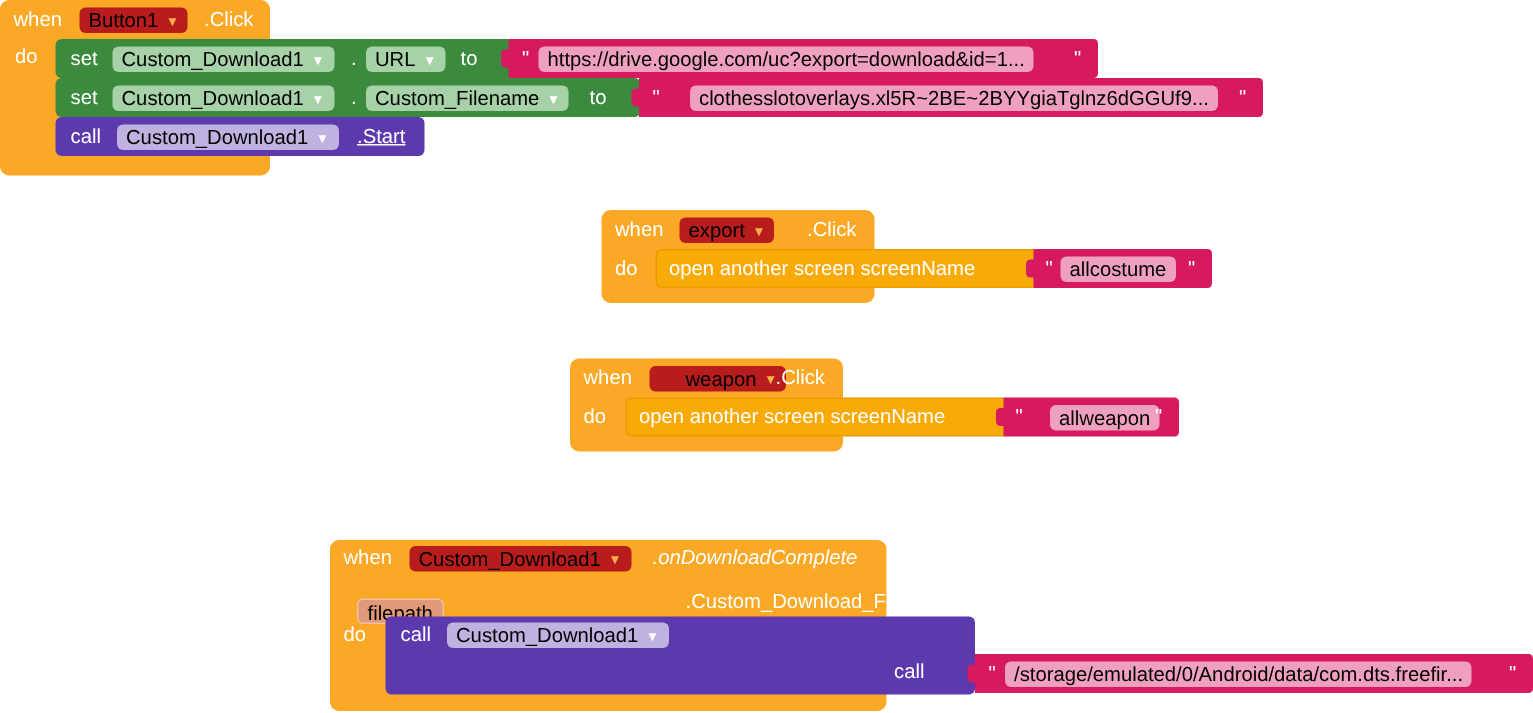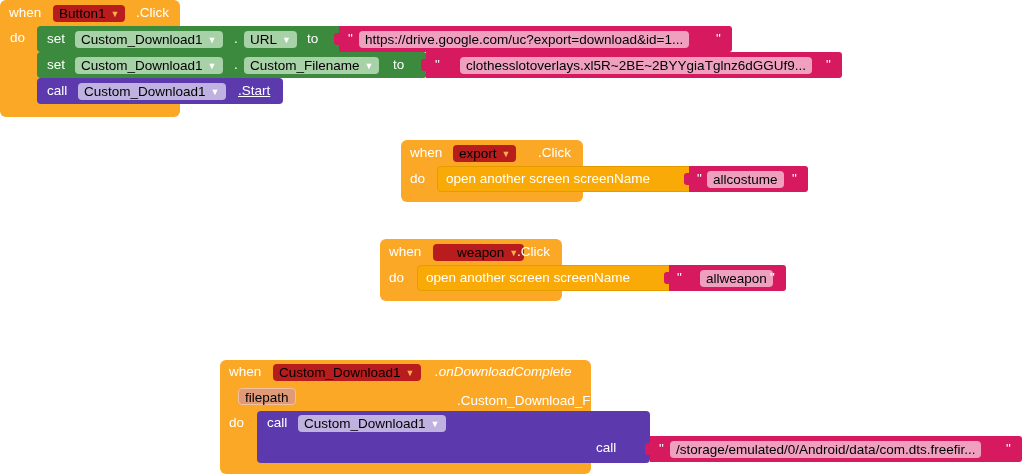--- a/index.html
+++ b/index.html
@@ -114,21 +114,21 @@
 <span class="quote" style="left:677px; top:269px;">"</span>
 <span class="field pink" style="left:688px; top:270px;margin-left:12px;">allweapon</span>
 <span class="quote" style="left:770px; top:269px;">"</span>
 
 <div class="abs ev" style="left:220px; top:360px; width:371px; height:114px;"></div>
 <span class="lbl" style="left:229px; top:363px;">when</span>
 <span class="field orange" style="left:273px; top:364px;">
   <span>Custom_Download1</span><span class="dd">▼</span>
 </span>
 <span class="lbl" style="left:435px; top:363px;font-style:italic;">.onDownloadComplete</span>
-<span class="field filepath" style="left:238px; top:388px;">filepath</span>
+<span class="field filepath" style="left:238px; top:399px;">filepath</span>
 <span class="lbl" style="left:229px; top:414px;">do</span>
 <div class="abs purple-blk" style="left:257px; top:411px; width:393px; height:52px;"></div>
 <span class="lbl" style="left:267px; top:414px;">call</span>
 <span class="field purple" style="left:298px; top:415px;">
   <span>Custom_Download1</span><span class="dd">▼</span>
 </span>
 <span class="lbl" style="left:457px; top:392px;">.Custom_Download_Folder</span>
 <span class="lbl" style="left:596px; top:439px;">call</span>
 <div class="abs pink-blk" style="left:650px; top:436px; width:372px; height:26px;"></div>
 <div class="abs plug" style="left:645px; top:443px;"></div>

